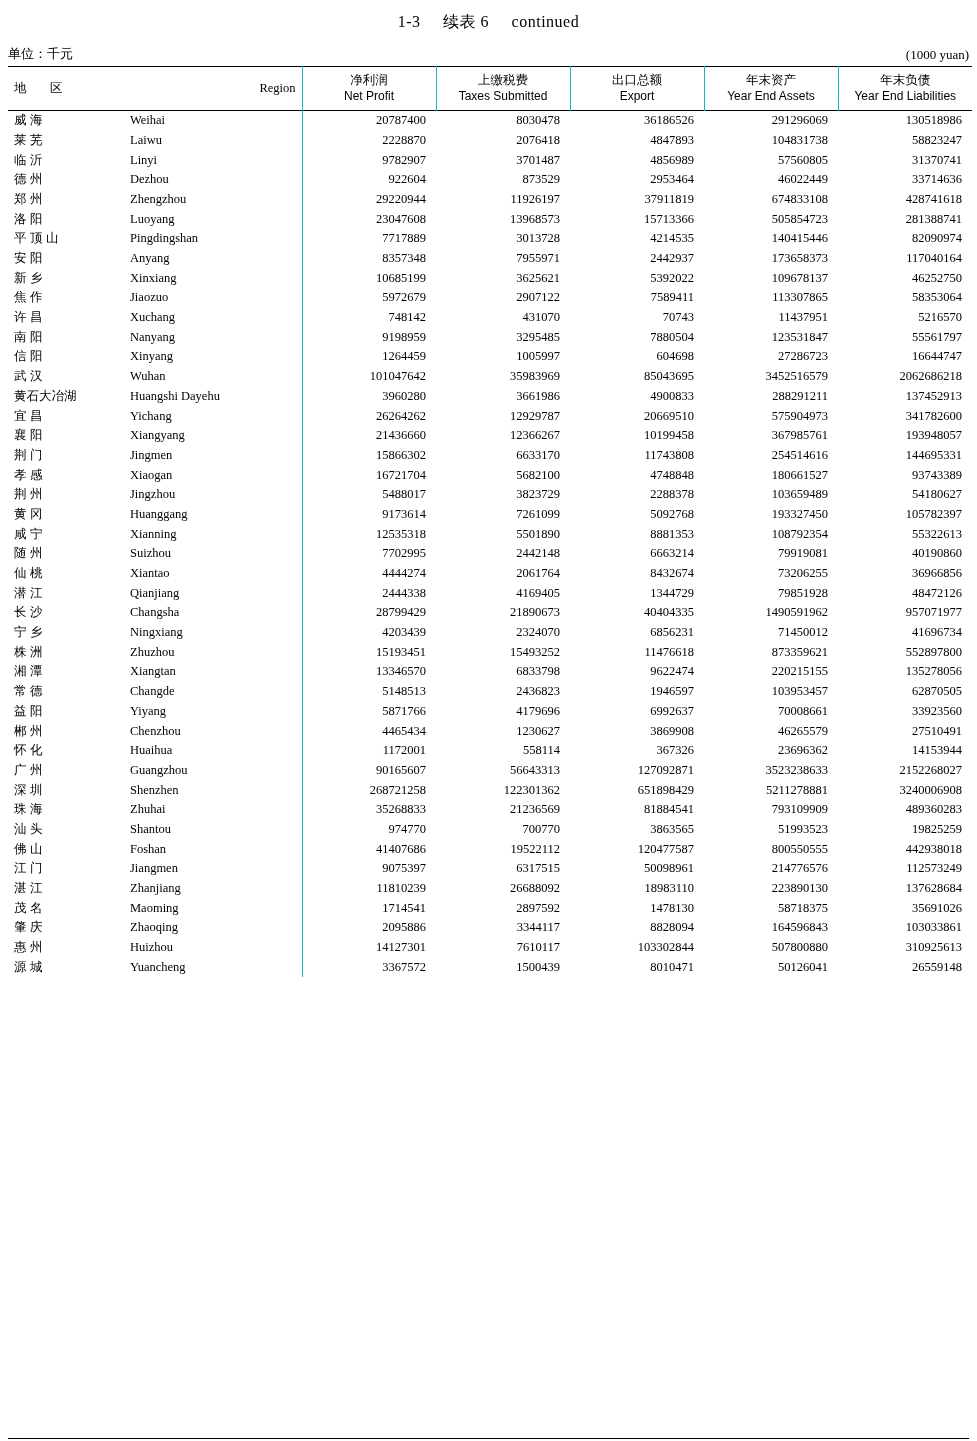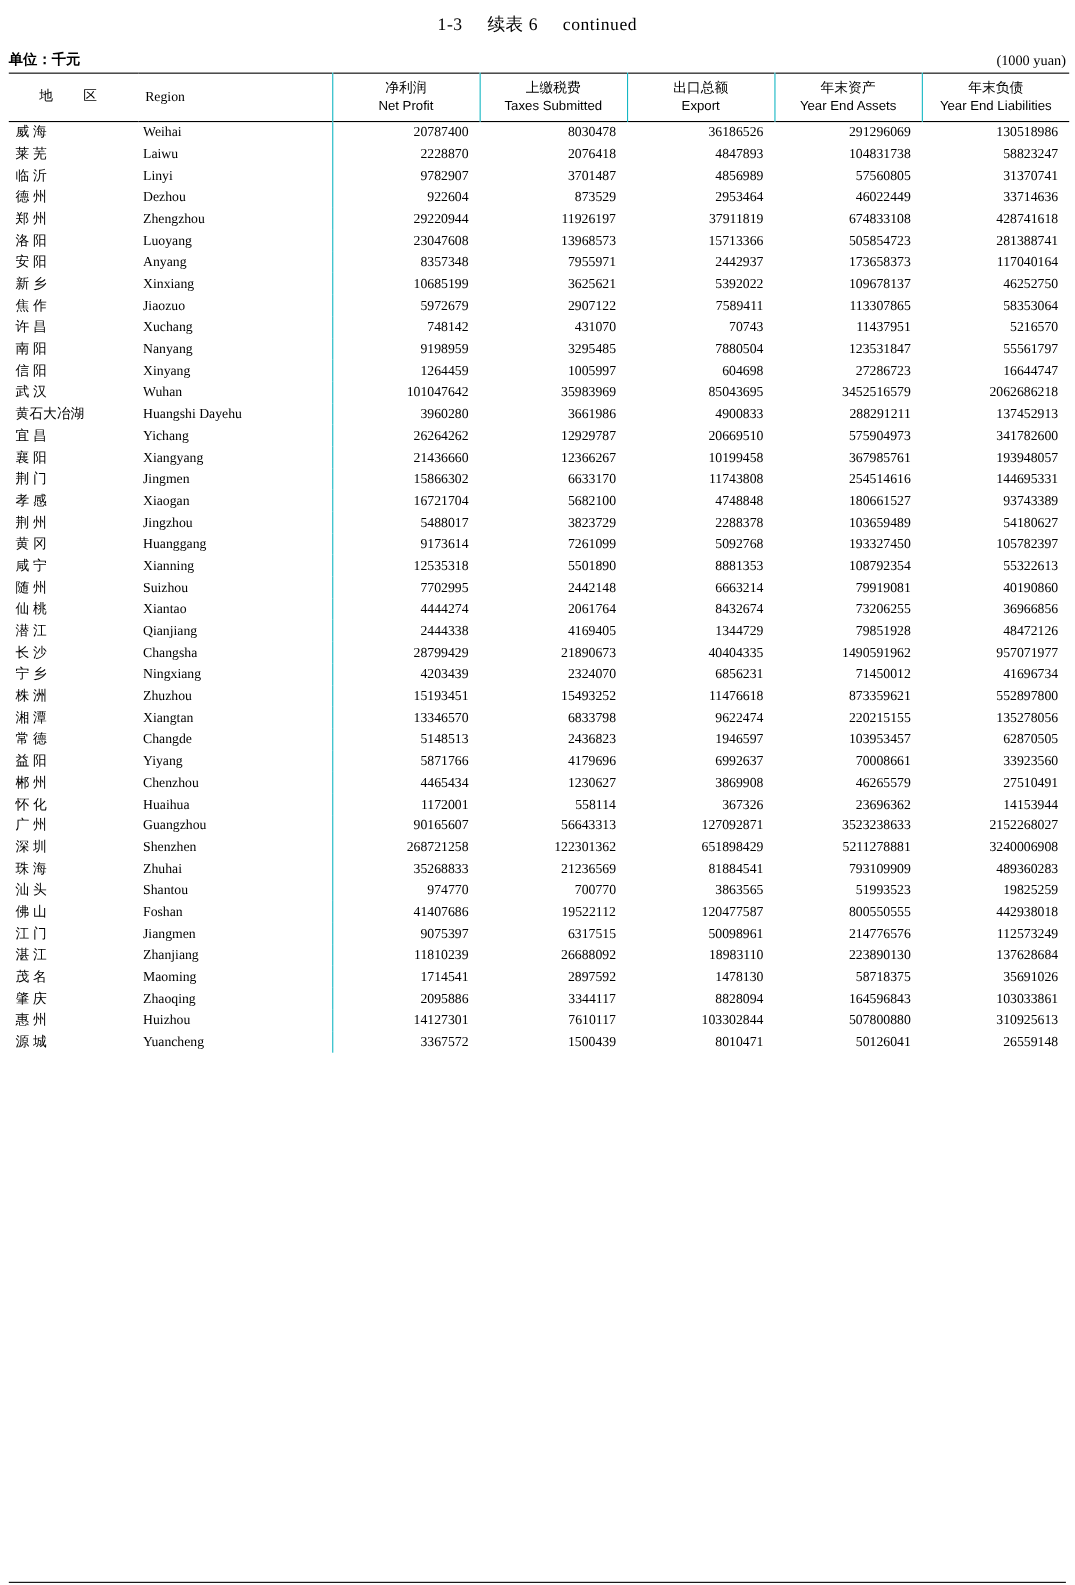--- a/index.html
+++ b/index.html
@@ -30,21 +30,21 @@
   }
   .page-title .t-num { margin-right: 18px; }
   .page-title .t-cn { margin-right: 18px; }
   .unit-row {
     display: flex;
     justify-content: space-between;
     align-items: flex-end;
     font-size: 13px;
     padding: 12px 8px 3px 8px;
   }
-  .unit-left { font-family: "Liberation Sans", sans-serif; font-weight: bold; }
+  .unit-left { font-family: "Liberation Sans", sans-serif; }
   .unit-right { font-family: "Liberation Serif", serif; }
 
   table.main {
     border-collapse: collapse;
     width: 961px;
     margin: 0 8px;
     table-layout: fixed;
   }
   table.main thead th {
     font-weight: normal;
@@ -64,27 +64,27 @@
     font-family: Liberation Serif, serif;
     font-size: 12.5px;
     display: block;
   }
   .en-hdr {
     font-family: Liberation Sans, sans-serif;
     font-size: 12px;
     display: block;
   }
   th.region-cn {
-    text-align: center;
+    text-align: left;
     padding-left: 24px;
-    font-family: Liberation Mono, monospace;
+    font-family: Liberation Sans, sans-serif;
     letter-spacing: 10px;
   }
   th.region-en {
-    text-align: left;
+    text-align: right;
     padding-left: 52px;
     font-family: "Liberation Serif", serif;
   }
   tbody td {
     font-size: 12.5px;
     padding: 1.6px 6px;
     line-height: 1.32;
     white-space: nowrap;
   }
   td.cn {
@@ -217,20 +217,29 @@
         <tr>
           <td class="cn">洛    阳</td>
           <td class="en">Luoyang</td>
           <td class="num first-num">23047608</td>
           <td class="num">13968573</td>
           <td class="num">15713366</td>
           <td class="num">505854723</td>
           <td class="num">281388741</td>
         </tr>
         <tr>
+          <td class="cn">平 顶 山</td>
+          <td class="en">Pingdingshan</td>
+          <td class="num first-num">7717889</td>
+          <td class="num">3013728</td>
+          <td class="num">4214535</td>
+          <td class="num">140415446</td>
+          <td class="num">82090974</td>
+        </tr>
+        <tr>
           <td class="cn">安    阳</td>
           <td class="en">Anyang</td>
           <td class="num first-num">8357348</td>
           <td class="num">7955971</td>
           <td class="num">2442937</td>
           <td class="num">173658373</td>
           <td class="num">117040164</td>
         </tr>
         <tr>
           <td class="cn">新    乡</td>

